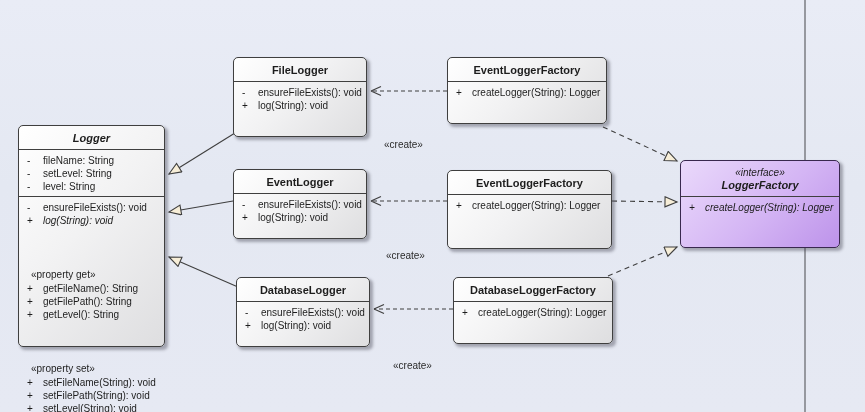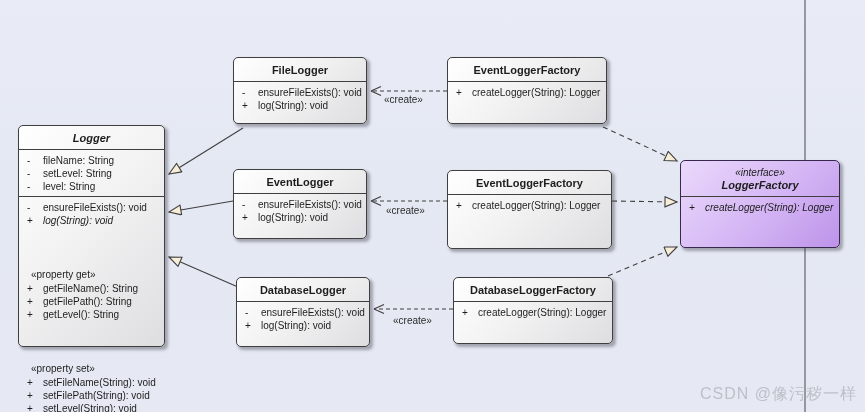--- a/index.html
+++ b/index.html
@@ -28,21 +28,21 @@
   }
   .uml-title .stereo-line{display:block;font-weight:normal;font-size:10px;line-height:12px;}
   .italic{font-style:italic;}
   .sec{padding:4px 3px 3px 0;font-size:10px;}
   .sec.divided{border-bottom:1px solid #3f3f3f;}
   .row{display:flex;line-height:13px;}
   .vis{flex:0 0 16px;padding-left:8px;}
   .mtext{white-space:nowrap;}
   .stereo-row{padding:3px 0 1px 12px;line-height:13px;font-size:10px;margin-top:38px;}
   .create-label{
-    position:absolute;z-index:2;font-size:10px;color:#2b2b2b;white-space:nowrap;
+    position:absolute;z-index:2;font-size:10px;color:#2b2b2b;white-space:nowrap;margin-top:45px;
   }
   #watermark{
     position:absolute;right:8px;bottom:7px;z-index:4;
     font-size:16px;color:#bcc0c8;letter-spacing:1px;white-space:nowrap;
   }
 </style>
 </head>
 <body>
 
 <div id="canvas">
@@ -123,21 +123,21 @@
         <span class="vis">+</span>
         <span class="mtext">setFilePath(String): void</span>
       </div>
       <div class="row">
         <span class="vis">+</span>
         <span class="mtext">setLevel(String): void</span>
       </div>
     </div>
   </div>
 
-  <div class="uml-class" style="left:233px;top:57px;width:134px;height:67px;">
+  <div class="uml-class" style="left:233px;top:57px;width:134px;height:80px;">
     <div class="uml-title">FileLogger</div>
     <div class="sec">
       <div class="row">
         <span class="vis">-</span>
         <span class="mtext">ensureFileExists(): void</span>
       </div>
       <div class="row">
         <span class="vis">+</span>
         <span class="mtext">log(String): void</span>
       </div>
@@ -208,15 +208,14 @@
       <span>LoggerFactory</span>
     </div>
     <div class="sec">
       <div class="row">
         <span class="vis">+</span>
         <span class="mtext">createLogger(String): Logger</span>
       </div>
     </div>
   </div>
 
-  <div id="watermark">CSDN @像污秽一样</div>
 
 </div>
 
 </body></html>

